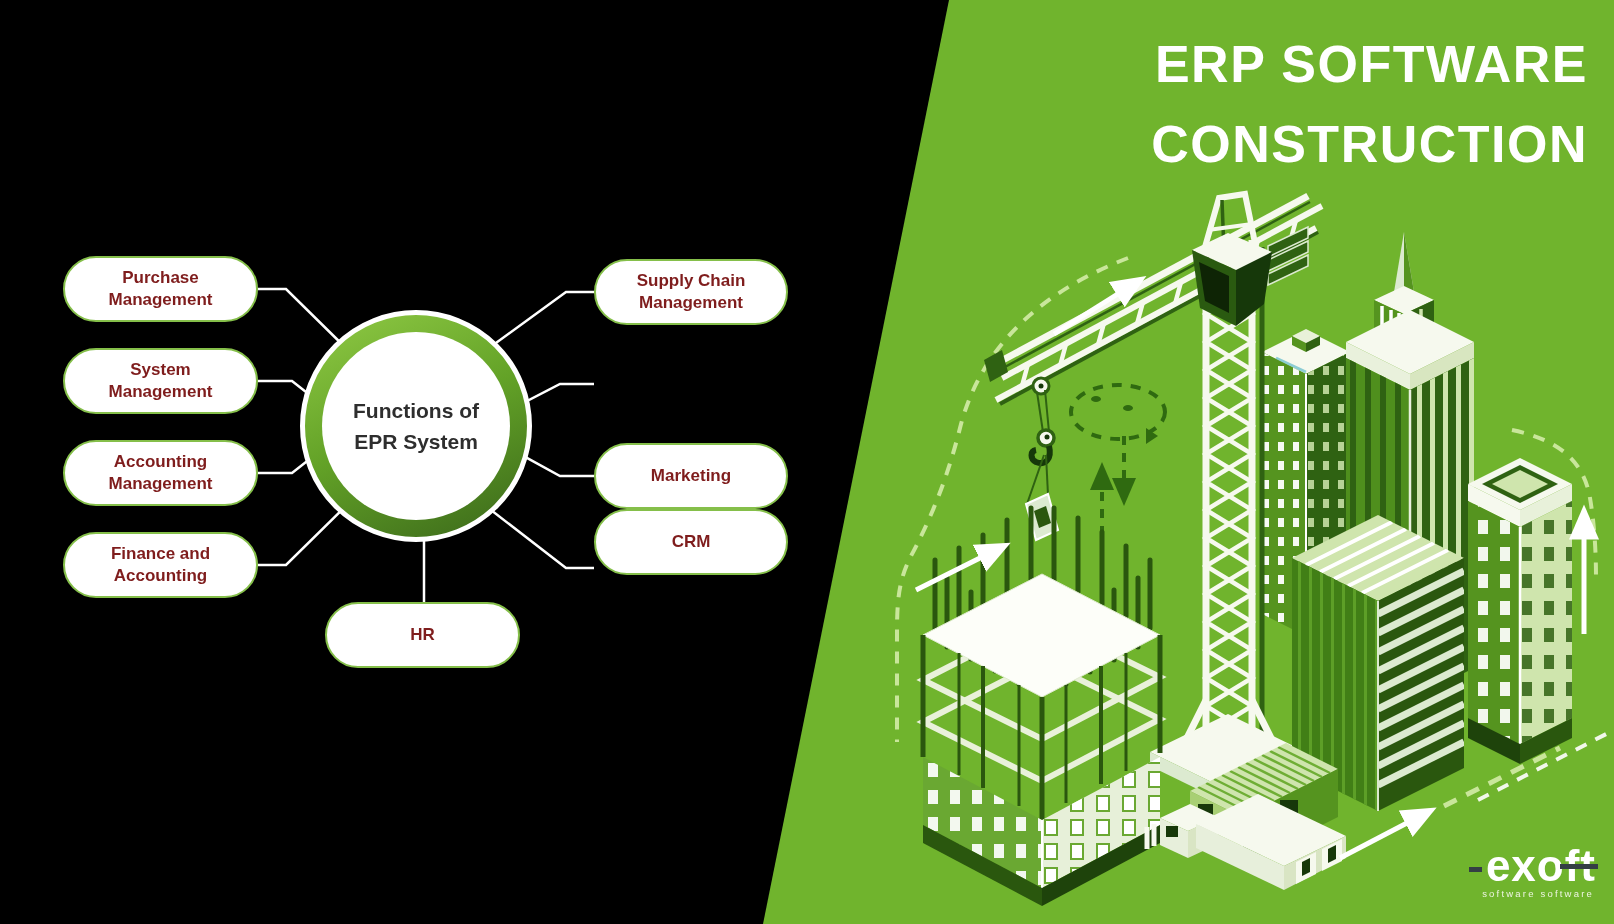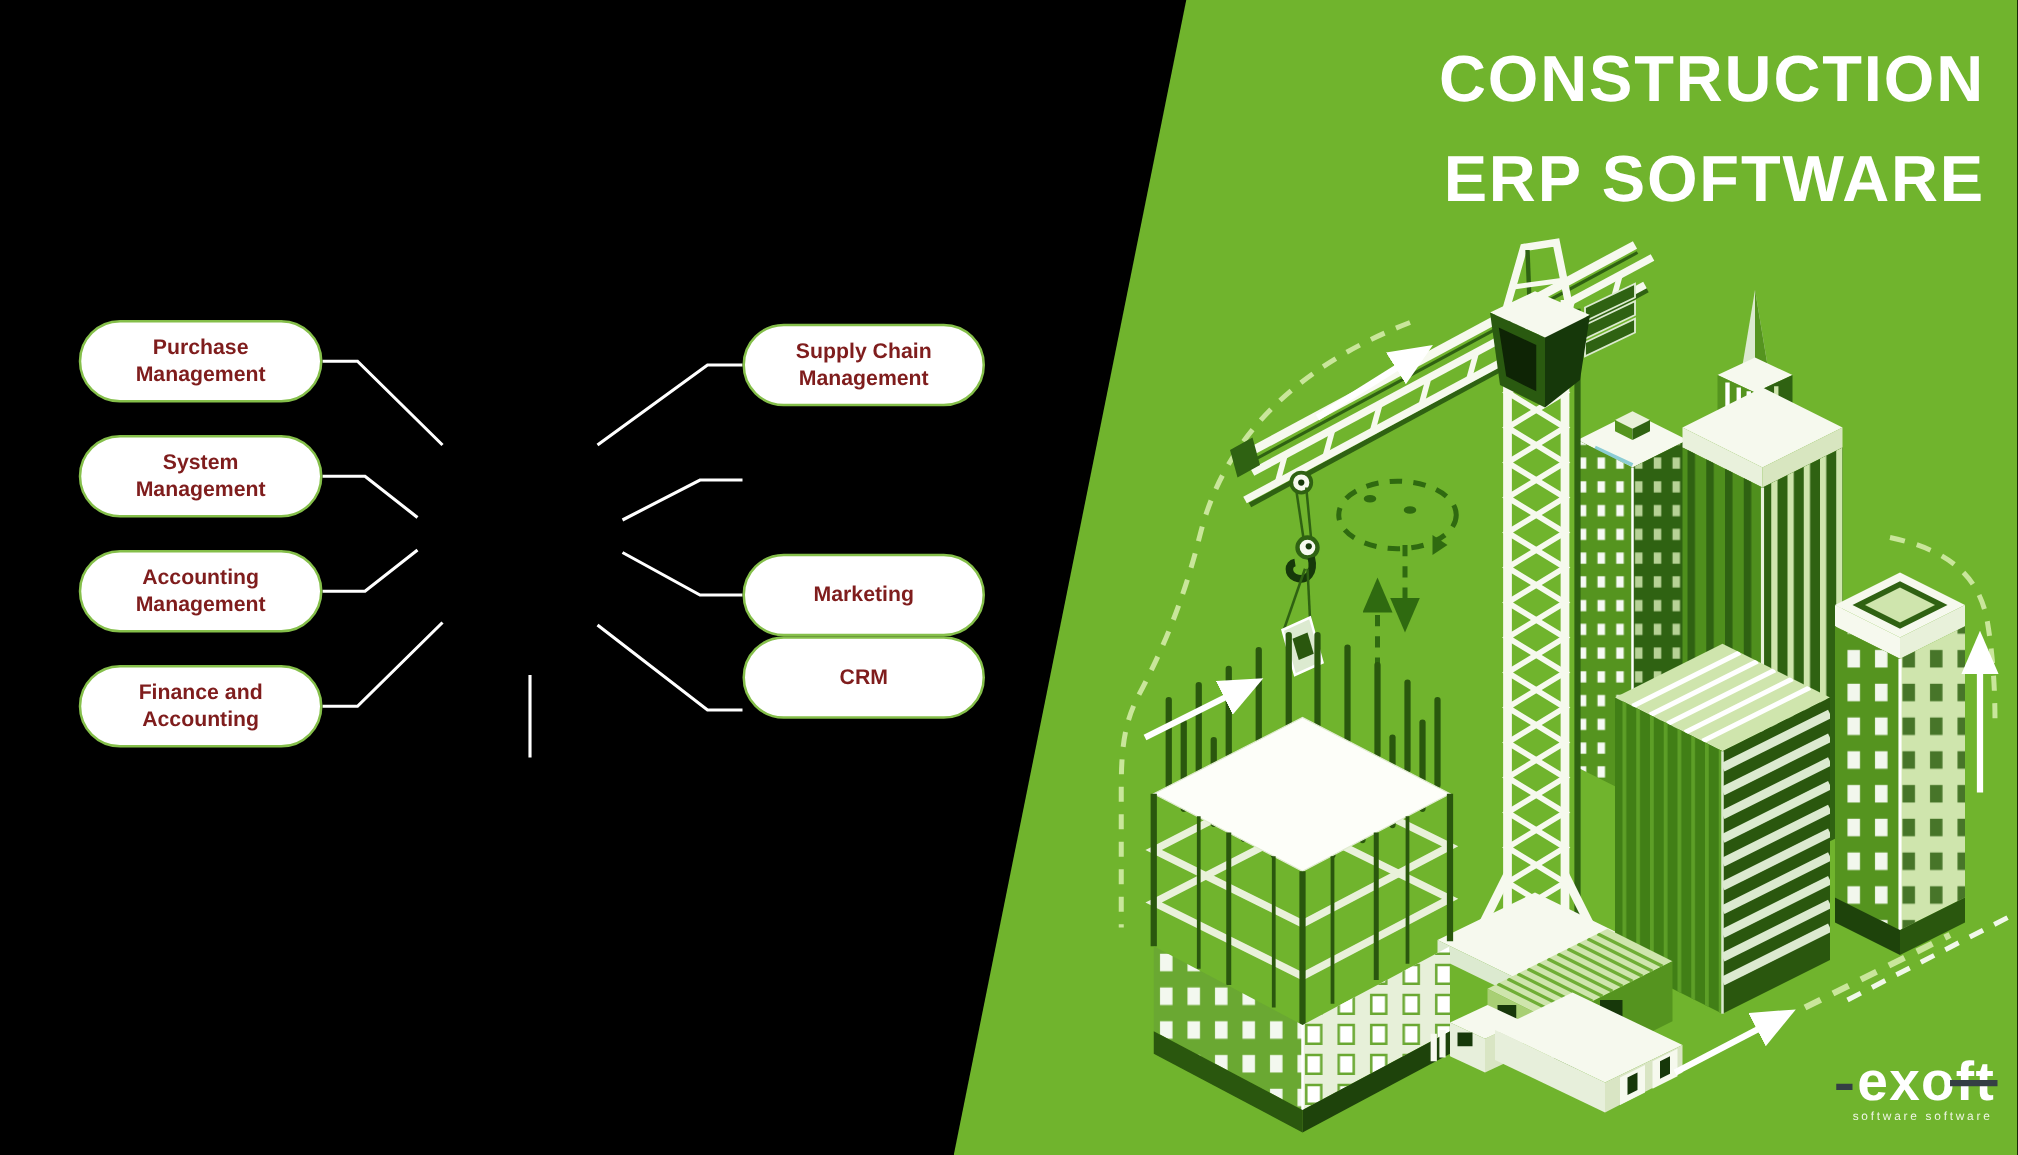--- a/index.html
+++ b/index.html
@@ -362,25 +362,34 @@
   <div class="fbox" style="left:594px;top:259px;width:194px">
       <span>Supply Chain
 Management</span>
     </div>
   <div class="fbox" style="left:594px;top:443px;width:194px">
       <span>Marketing</span>
     </div>
   <div class="fbox" style="left:594px;top:509px;width:194px">
       <span>CRM</span>
     </div>
-
+  <div class="fbox" style="left:325px;top:602px;width:195px">
+      <span>HR</span>
+    </div>
+
+  <div id="hub">
+    <div id="hub-inner">
+      <div>Functions of</div>
+      <div>EPR System</div>
+    </div>
+  </div>
 
   <div id="banner">
+    <div>ERP SOFTWARE</div>
     <div>CONSTRUCTION</div>
-    <div>ERP SOFTWARE</div>
   </div>
 
   <div id="logo">
     <div id="wordmark">
       <span class="dash"></span>
       <span>exoft</span>
       <span class="bar"></span>
     </div>
     <div id="tagline">software software</div>
   </div>

